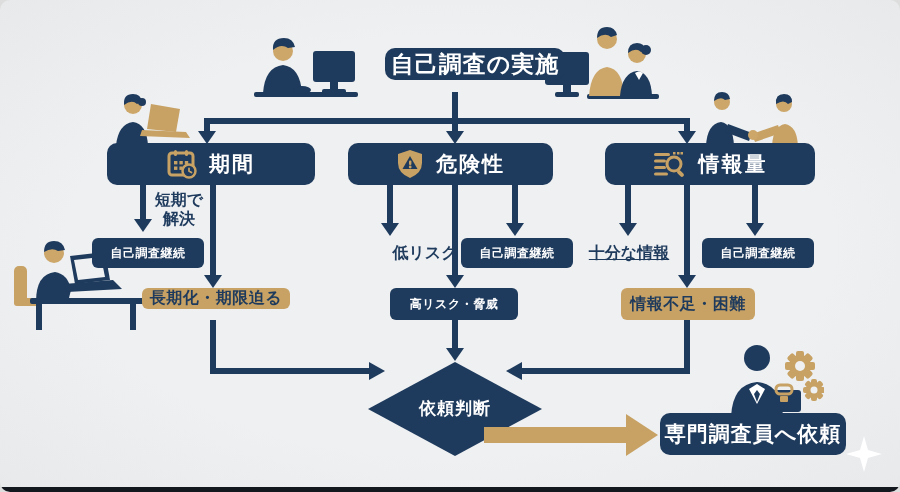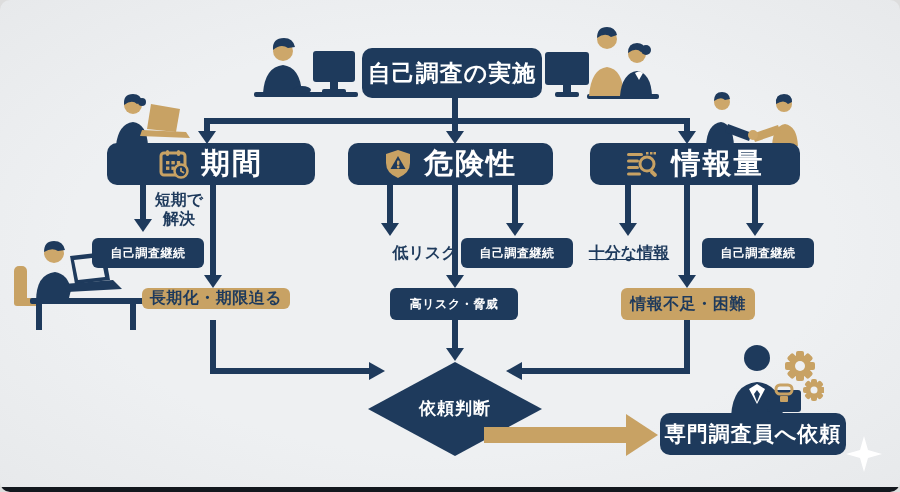--- a/index.html
+++ b/index.html
@@ -34,21 +34,21 @@
     border-right:16px solid var(--navy);}
   
   .start-box{
     position:absolute;background:var(--navy);color:var(--white);
     border-radius:10px;display:flex;align-items:center;justify-content:center;
     font-size:23px;font-weight:700;letter-spacing:1px;
   }
   .cat-box{
     position:absolute;background:var(--navy);color:var(--white);
     border-radius:10px;display:flex;align-items:center;justify-content:center;
-    gap:12px;font-size:29px;font-weight:700;letter-spacing:2px;
+    gap:12px;font-size:21px;font-weight:700;letter-spacing:2px;
   }
   .navy-chip{
     position:absolute;background:var(--navy);color:var(--white);
     border-radius:6px;display:flex;align-items:center;justify-content:center;
     font-size:12px;font-weight:700;letter-spacing:.5px;white-space:nowrap;
   }
   .gold-chip{
     position:absolute;background:var(--gold);color:var(--navy);
     border-radius:6px;display:flex;align-items:center;justify-content:center;
     font-size:16px;font-weight:700;letter-spacing:.5px;white-space:nowrap;
@@ -167,21 +167,21 @@
     <polygon points="45,46 42,50 45,58 48,50" fill="#1e3a5c"></polygon>
     <rect x="55" y="46" width="34" height="22" rx="3" fill="#1e3a5c"></rect>
     <rect x="64" y="41" width="16" height="9" rx="4" fill="none" stroke="#c8a264" stroke-width="3"></rect>
     <rect x="68" y="52" width="8" height="6" rx="1" fill="#c8a264"></rect>
   </svg>
 
   <svg class="abs" style="left:844px;top:434px;" width="40" height="40" viewBox="0 0 40 40">
     <path d="M20 2 L24 16 L38 20 L24 24 L20 38 L16 24 L2 20 L16 16 Z" fill="#ffffff"></path>
   </svg>
 
-  <div class="start-box" style="left:362px;top:48px;width:180px;height:50px;">
+  <div class="start-box" style="left:385px;top:48px;width:180px;height:32px;">
     <span>自己調査の実施</span>
   </div>
 
   <div class="v-line" style="left:452px;top:92px;height:28px;"></div>
   <div class="h-line" style="left:204px;top:118px;width:486px;"></div>
   <div class="v-line" style="left:204px;top:118px;height:14px;"></div>
   <div class="ah-down" style="left:198px;top:131px;"></div>
   <div class="v-line" style="left:452px;top:118px;height:14px;"></div>
   <div class="ah-down" style="left:446px;top:131px;"></div>
   <div class="v-line" style="left:684px;top:118px;height:14px;"></div>
@@ -208,21 +208,21 @@
   <div class="cat-box" style="left:348px;top:143px;width:205px;height:42px;">
     <svg width="28" height="30" viewBox="0 0 28 30">
       <path d="M14 1 L26 5 V14 q0 10 -12 15 q-12-5 -12-15 V5 Z" fill="#c8a264"></path>
       <path d="M14 7 L21.5 20 H6.5 Z" fill="#1e3a5c"></path>
       <rect x="13" y="11.5" width="2.4" height="4.5" rx="1" fill="#c8a264"></rect>
       <circle cx="14.2" cy="18" r="1.4" fill="#c8a264"></circle>
     </svg>
     <span>危険性</span>
   </div>
 
-  <div class="cat-box" style="left:590px;top:143px;width:210px;height:42px;">
+  <div class="cat-box" style="left:605px;top:143px;width:210px;height:42px;">
     <svg width="34" height="28" viewBox="0 0 34 28">
       <g fill="#c8a264">
         <rect x="1" y="3" width="16" height="3" rx="1.5"></rect>
         <rect x="1" y="9.5" width="12" height="3" rx="1.5"></rect>
         <rect x="1" y="16" width="12" height="3" rx="1.5"></rect>
         <rect x="1" y="22.5" width="14" height="3" rx="1.5"></rect>
         <rect x="20" y="2" width="2.5" height="2.5"></rect>
           <rect x="24" y="2" width="2.5" height="2.5"></rect>
           <rect x="27.5" y="2" width="2.5" height="2.5"></rect>
       </g>

